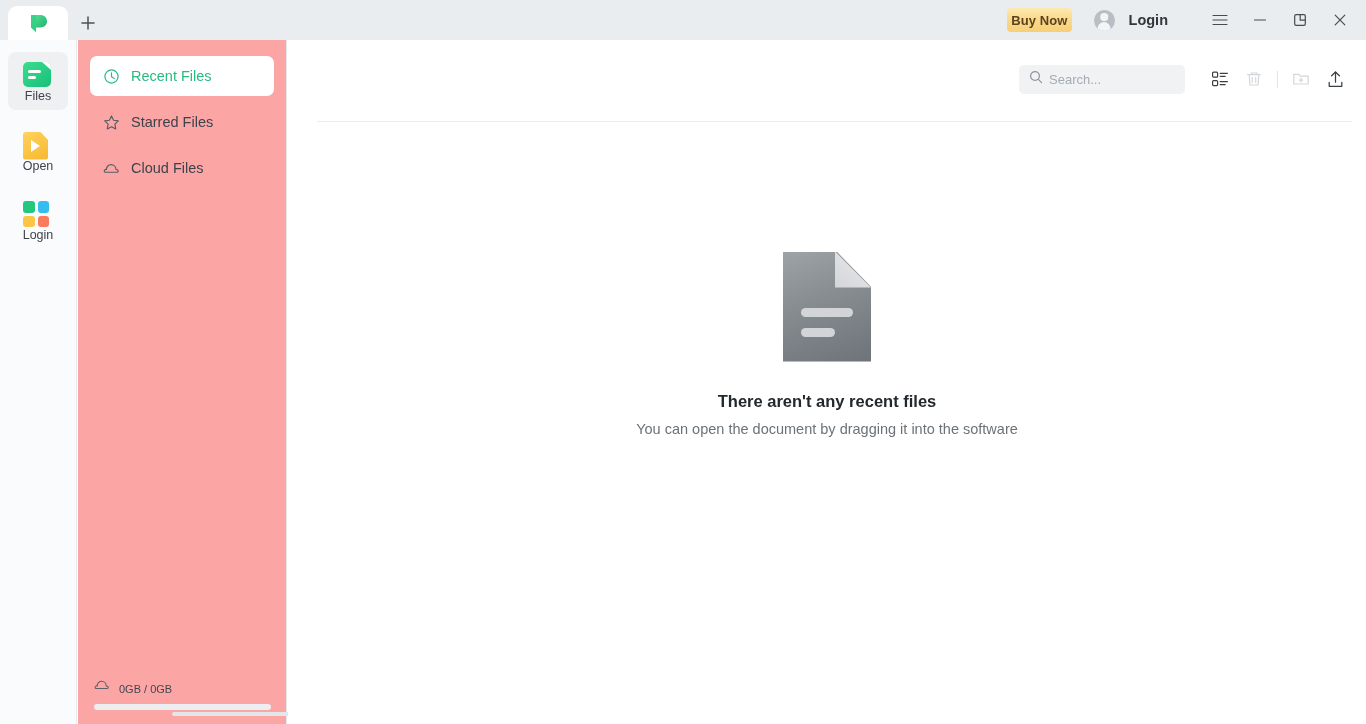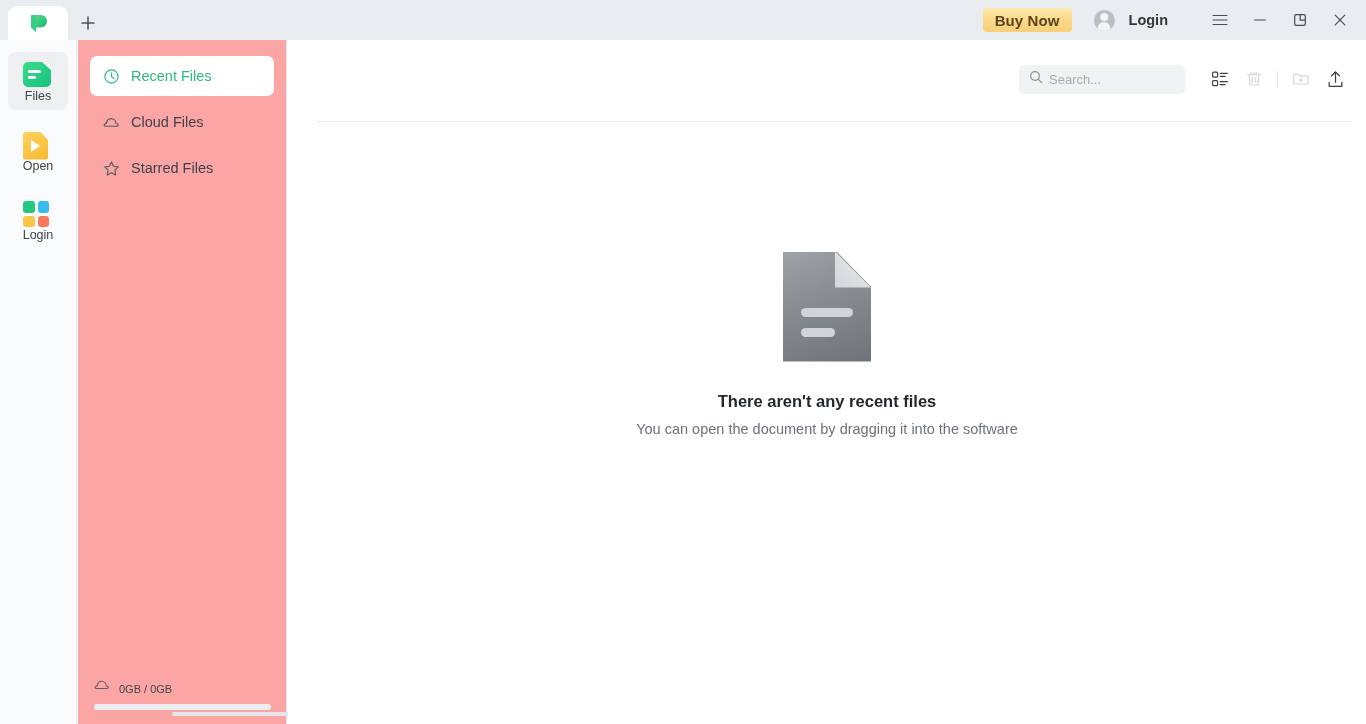--- a/index.html
+++ b/index.html
@@ -34,24 +34,24 @@
   }
   .new-tab svg { display: block; }
 
   
   .tb-right {
     position: absolute; right: 0; top: 0; height: 40px;
     display: flex; align-items: center; gap: 0;
     padding-right: 6px;
   }
   .buy-now {
-    height: 24px; padding: 0 12px;
+    height: 24px; padding: 0 4px;
     border-radius: 4px;
     background: linear-gradient(180deg, #fde9ae 0%, #fbd98b 48%, #f6cf78 100%);
-    color: #5a4420; font-size: 15px; font-weight: bold;
+    color: #5a4420; font-size: 13px; font-weight: bold;
     display: flex; align-items: center; justify-content: center;
     letter-spacing: .1px;
     margin-right: 22px;
   }
   .login {
     display: flex; align-items: center; gap: 14px;
     margin-right: 32px;
     color: #31373d; font-size: 14.5px; font-weight: bold;
   }
   .avatar {
@@ -348,33 +348,33 @@
           <circle cx="8.5" cy="8.5" r="6.6" fill="none" stroke="#2bb980" stroke-width="1.2"></circle>
           <path d="M8.5 4.8 V8.7 L11.2 10.4" fill="none" stroke="#2bb980" stroke-width="1.2" stroke-linecap="round"></path>
         </svg>
       </span>
       <span>Recent Files</span>
     </div>
 
     <div class="nav-item">
       <span class="nav-ic">
         <svg width="17" height="17" viewBox="0 0 17 17">
+          <path d="M8.5 1.9 L10.6 6.2 L15.3 6.9 L11.9 10.2 L12.7 14.9 L8.5 12.7 L4.3 14.9 L5.1 10.2 L1.7 6.9 L6.4 6.2 Z" fill="none" stroke="#555d64" stroke-width="1.15" stroke-linejoin="round"></path>
+        </svg>
+      </span>
+      <span>Starred Files</span>
+    </div>
+
+    <div class="nav-item">
+      <span class="nav-ic">
+        <svg width="17" height="17" viewBox="0 0 17 17">
           <path d="M2.2 12.2 C1.2 12.2 0.9 10.9 1.6 10.1 C2.1 9.5 3 9.4 3.4 9.6 C3.3 6.6 5.6 4.6 8.1 4.6 C10.9 4.6 12.9 6.8 13 9.5 C14.1 9.5 15.2 10.2 15.2 11.2 C15.2 11.9 14.6 12.2 14 12.2 Z" fill="none" stroke="#555d64" stroke-width="1.15" stroke-linejoin="round"></path>
         </svg>
       </span>
       <span>Cloud Files</span>
-    </div>
-
-    <div class="nav-item">
-      <span class="nav-ic">
-        <svg width="17" height="17" viewBox="0 0 17 17">
-          <path d="M8.5 1.9 L10.6 6.2 L15.3 6.9 L11.9 10.2 L12.7 14.9 L8.5 12.7 L4.3 14.9 L5.1 10.2 L1.7 6.9 L6.4 6.2 Z" fill="none" stroke="#555d64" stroke-width="1.15" stroke-linejoin="round"></path>
-        </svg>
-      </span>
-      <span>Starred Files</span>
     </div>
 
     <div class="storage">
       <div class="storage-row">
         <span class="nav-ic">
           <svg width="16" height="16" viewBox="0 0 17 17">
             <path d="M2.2 12.2 C1.2 12.2 0.9 10.9 1.6 10.1 C2.1 9.5 3 9.4 3.4 9.6 C3.3 6.6 5.6 4.6 8.1 4.6 C10.9 4.6 12.9 6.8 13 9.5 C14.1 9.5 15.2 10.2 15.2 11.2 C15.2 11.9 14.6 12.2 14 12.2 Z" fill="none" stroke="#5a6168" stroke-width="1.15" stroke-linejoin="round"></path>
           </svg>
         </span>
         <span>0GB / 0GB</span>

